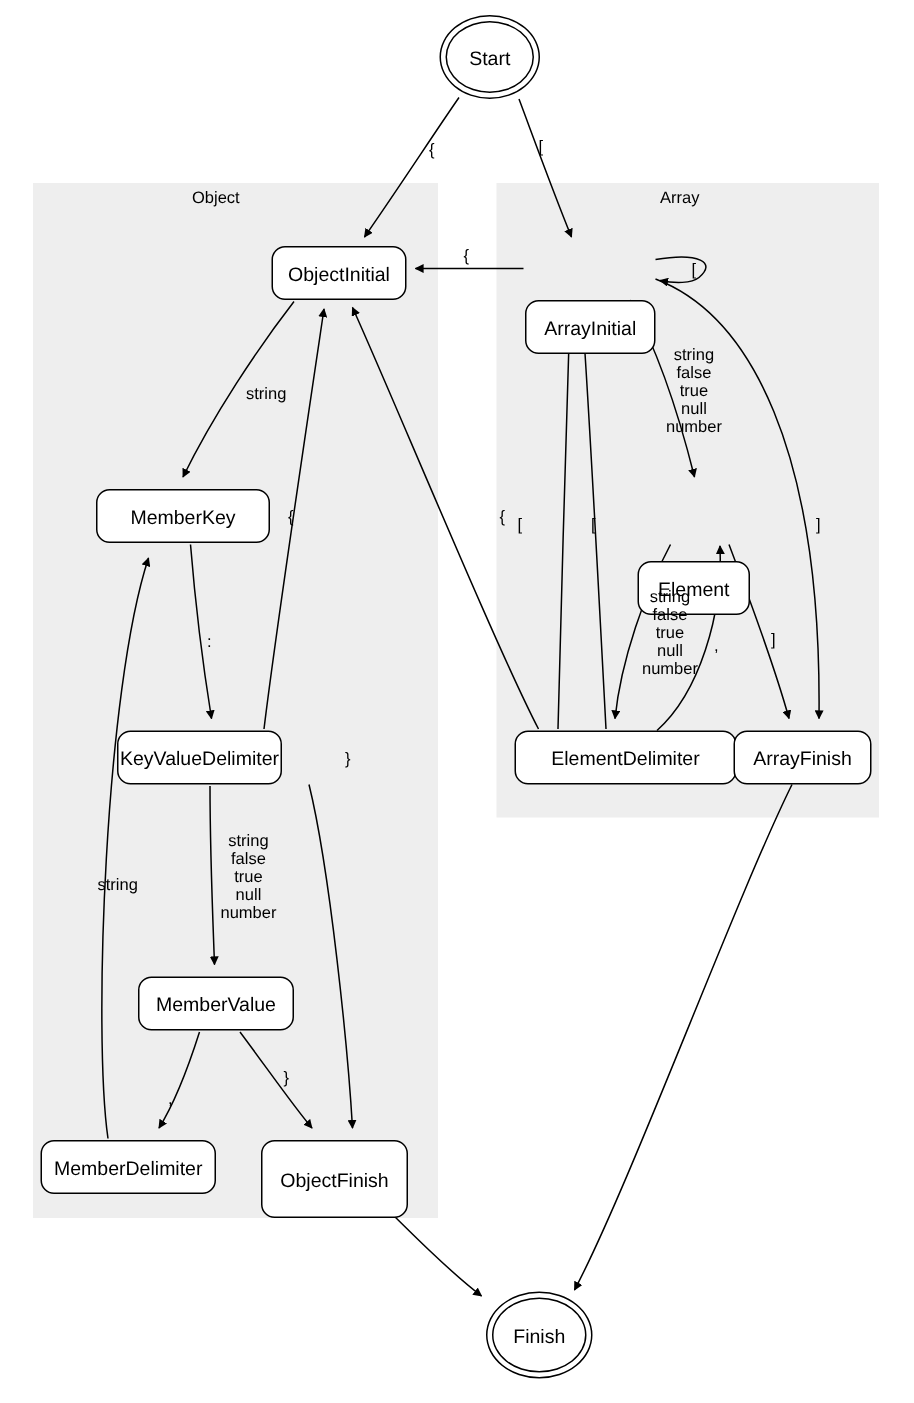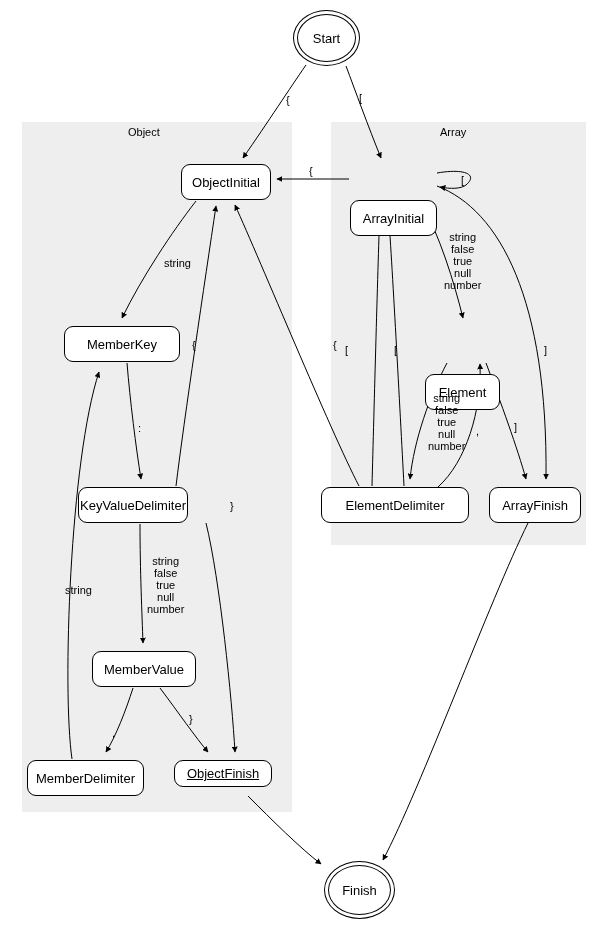--- a/index.html
+++ b/index.html
@@ -155,37 +155,37 @@
   </div>
 
   <div class="node" style="left:425px; top:326px; width:75px; height:36px;margin-top:48px;">
     <span>Element</span>
   </div>
 
   <div class="node" style="left:78px; top:487px; width:110px; height:36px;">
     <span>KeyValueDelimiter</span>
   </div>
 
-  <div class="node" style="left:321px; top:487px; width:148px; height:36px;">
+  <div class="node" style="left:343px; top:487px; width:148px; height:36px;">
     <span>ElementDelimiter</span>
   </div>
 
   <div class="node" style="left:489px; top:487px; width:92px; height:36px;">
     <span>ArrayFinish</span>
   </div>
 
   <div class="node" style="left:92px; top:651px; width:104px; height:36px;">
     <span>MemberValue</span>
   </div>
 
   <div class="node" style="left:27px; top:760px; width:117px; height:36px;">
     <span>MemberDelimiter</span>
   </div>
 
-  <div class="node" style="left:174px; top:760px; width:98px; height:27px;text-decoration:underline;">
+  <div class="node" style="left:174px; top:760px; width:98px; height:52px;">
     <span>ObjectFinish</span>
   </div>
 
   <div class="node terminal" style="left:324px; top:861px; width:71px; height:58px;">
     <div class="inner-ring"></div>
     <span>Finish</span>
   </div>
 
   <div class="edge-label" style="left:286px; top:94px;">{</div>
   <div class="edge-label" style="left:359px; top:92px;">[</div>

